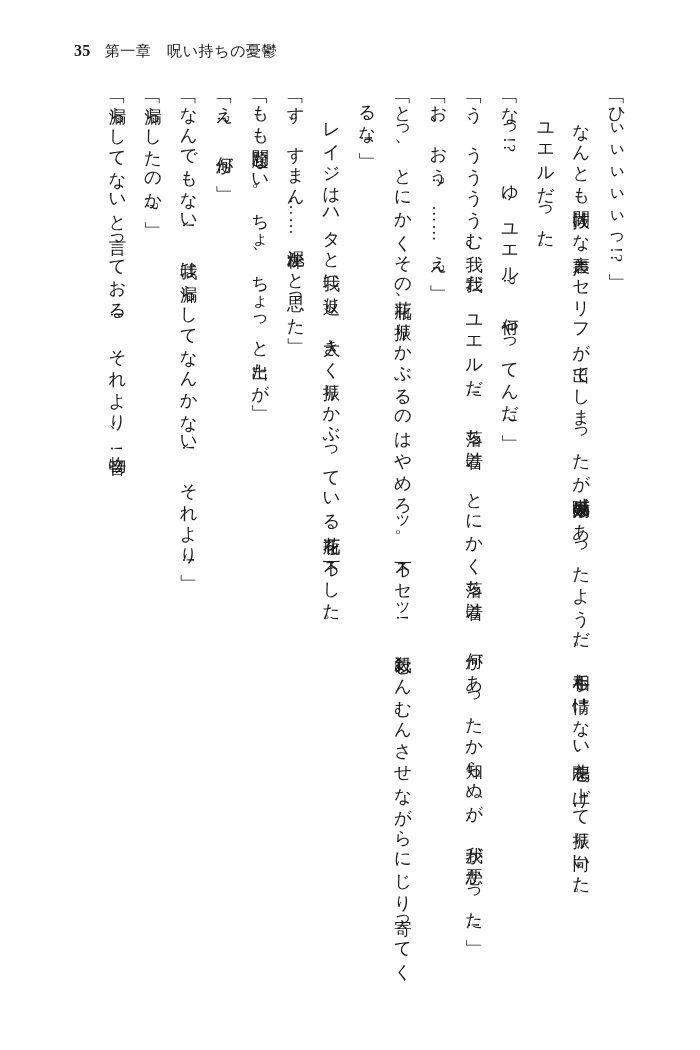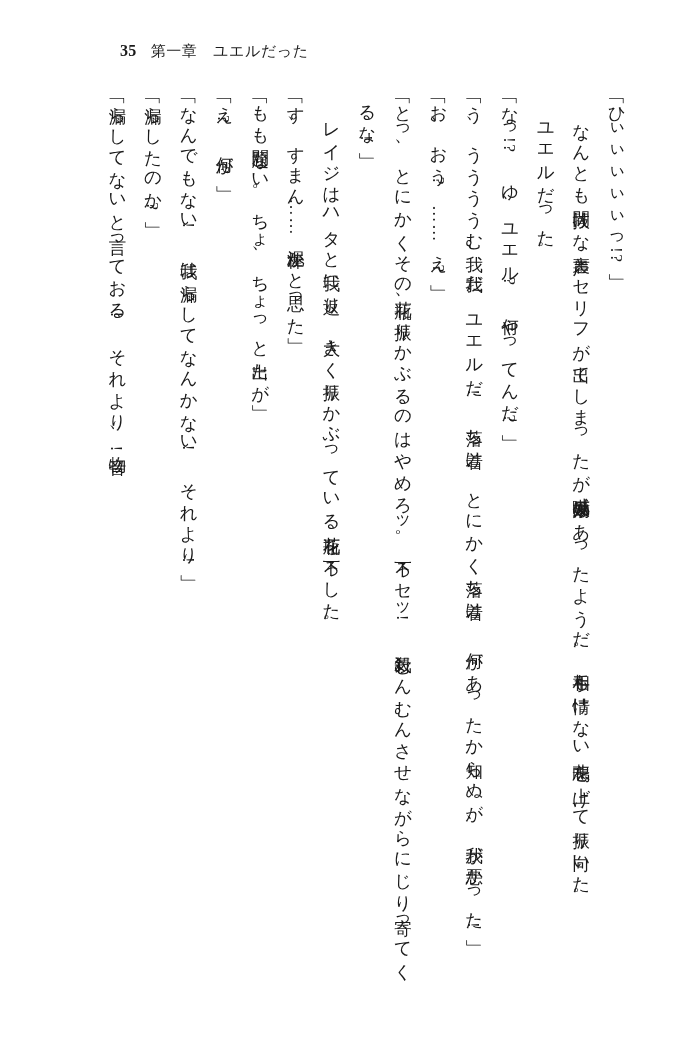--- a/index.html
+++ b/index.html
@@ -29,21 +29,20 @@
     left: 74px;
     display: flex;
     align-items: baseline;
     gap: 14px;
     white-space: nowrap;
   }
   .runhead .folio {
     font-size: 16px;
     font-weight: bold;
     letter-spacing: 0.02em;
-    margin-left: 46px;
   }
   .runhead .chapter {
     font-size: 15px;
     letter-spacing: 0.04em;
   }
 
   
   .vtext {
     position: absolute;
     top: 92px;
@@ -64,21 +63,21 @@
     text-indent: 0;
   }
 </style>
 </head>
 <body>
 
 <div class="page">
 
   <div class="runhead">
     <span class="folio">35</span>
-    <span class="chapter">第一章　ユエルだった</span>
+    <span class="chapter">第一章　呪い持ちの憂鬱</span>
   </div>
 
   <div class="vtext" id="vtext">
       <p>「ひぃぃぃぃぃっ!?」</p>
       <p>　なんとも間抜けな裏声とセリフが出てしまったが威嚇効果はあったようだ。相手も情けない悲鳴を上げて振り向いた。</p>
       <p>　ユエルだった。</p>
       <p>「なっ!?　ゆ、ユエル?　何やってんだ?」</p>
       <p>「う、ううううむ我、我だ、ユエルだ!　落ち着け、とにかく落ち着け!　何があったか知らぬが、我が悪かった!」</p>
       <p>「お、おう?　……え?」</p>
       <p>「とっ、とにかくその花瓶、振りかぶるのはやめろッ。下ろセッ!　殺気むんむんさせながらにじり寄ってくるな!」</p>

